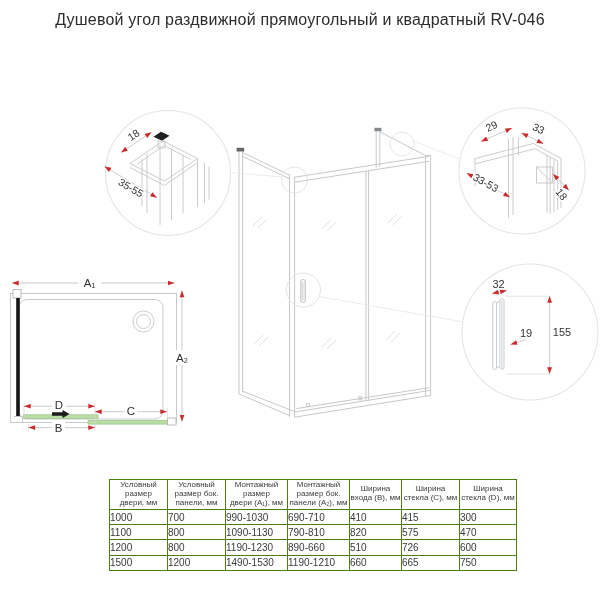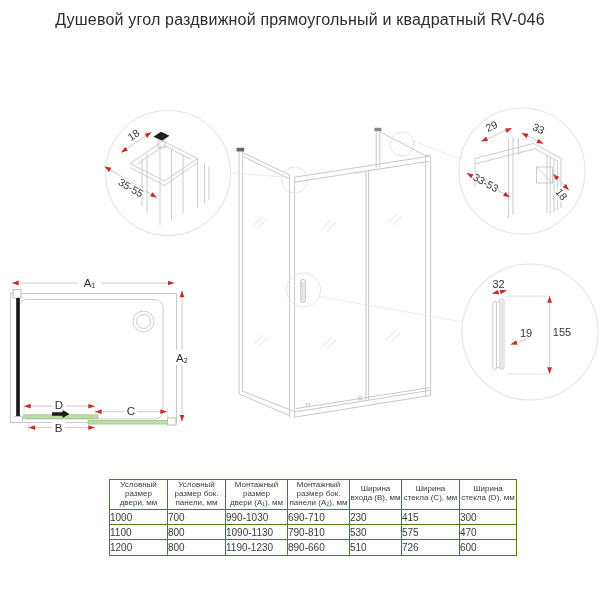--- a/index.html
+++ b/index.html
@@ -212,38 +212,47 @@
         <th>Ширина
 стекла (D), мм</th>
       </tr>
     </thead>
     <tbody>
       <tr>
         <td>1000</td>
         <td>700</td>
         <td>990-1030</td>
         <td>690-710</td>
-        <td>230</td>
+        <td>410</td>
         <td>415</td>
         <td>300</td>
       </tr>
       <tr>
         <td>1100</td>
         <td>800</td>
         <td>1090-1130</td>
         <td>790-810</td>
-        <td>530</td>
+        <td>820</td>
         <td>575</td>
         <td>470</td>
       </tr>
       <tr>
         <td>1200</td>
         <td>800</td>
         <td>1190-1230</td>
         <td>890-660</td>
         <td>510</td>
         <td>726</td>
         <td>600</td>
       </tr>
+      <tr>
+        <td>1500</td>
+        <td>1200</td>
+        <td>1490-1530</td>
+        <td>1190-1210</td>
+        <td>660</td>
+        <td>665</td>
+        <td>750</td>
+      </tr>
     </tbody>
   </table>
 
 </div>
 
 </body></html>

